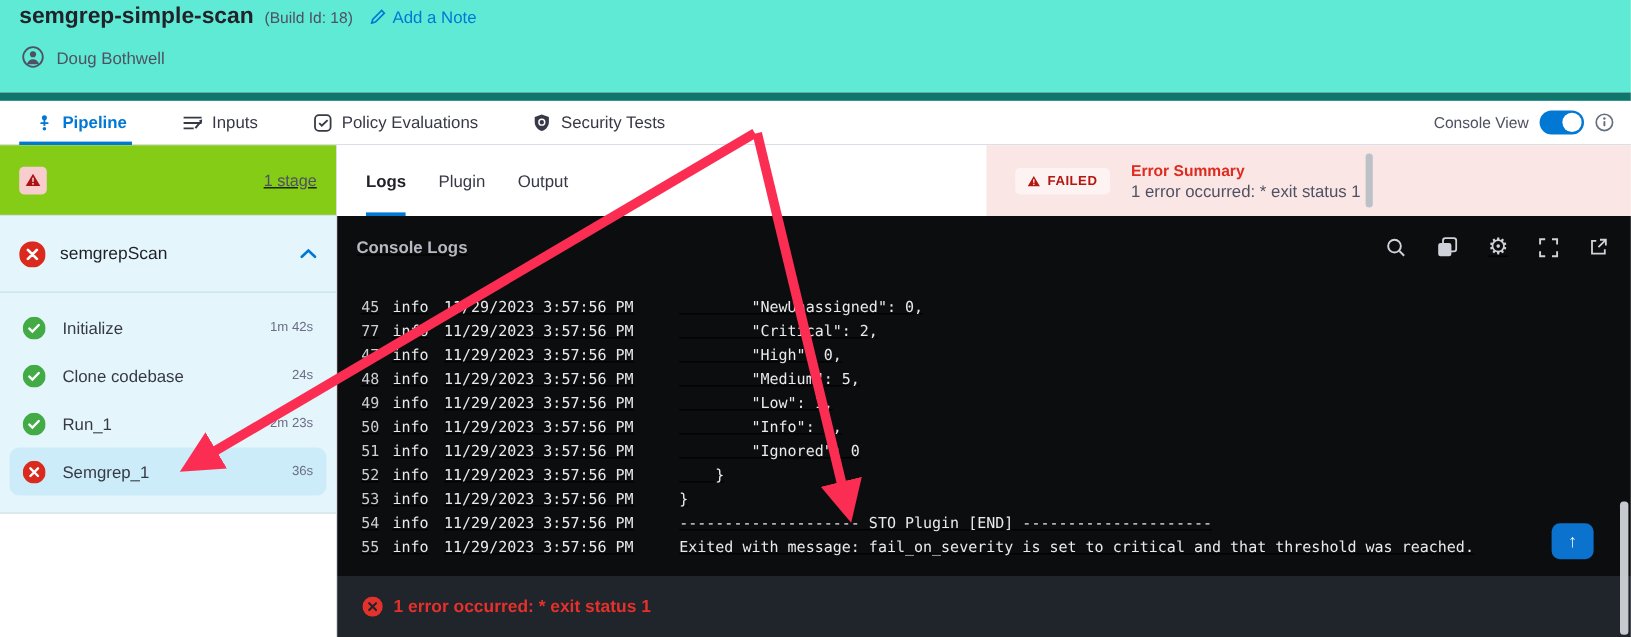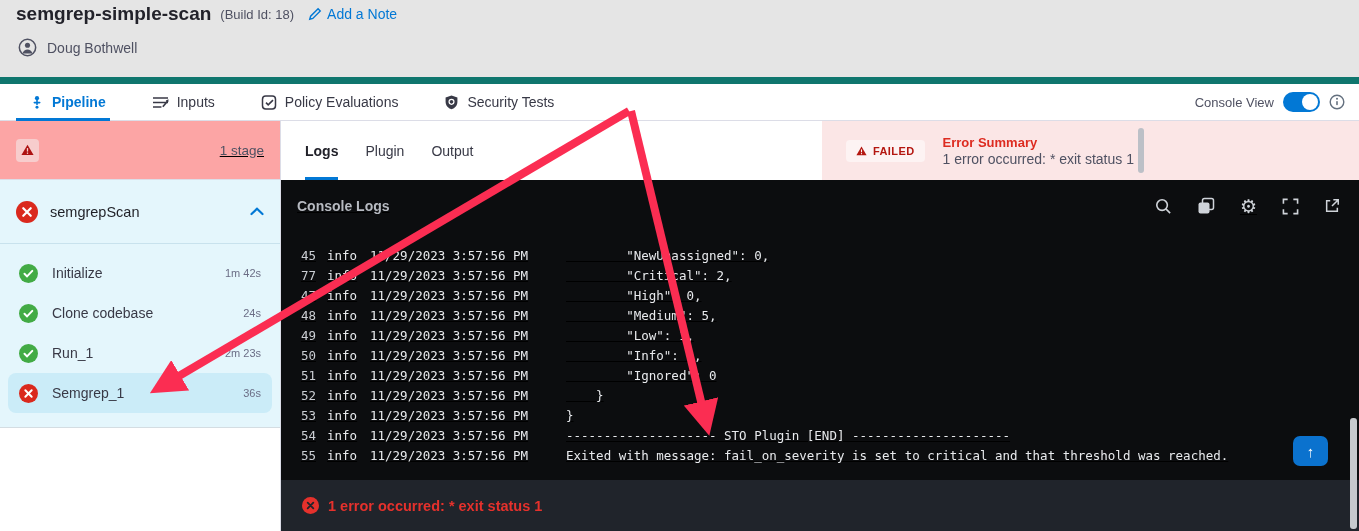--- a/index.html
+++ b/index.html
@@ -1,41 +1,41 @@
 <!DOCTYPE html>
 <html><head>
 <meta charset="utf-8">
 <style>
   * { margin:0; padding:0; box-sizing:border-box; }
   html,body { width:1359px; height:531px; }
   body { position:relative; overflow:hidden; background:#fff;
          font-family:"Liberation Sans", sans-serif; }
 
   
-  .header { position:absolute; left:0; top:0; width:100%; height:77px; background:#e5e5e5; }
+  .header { position:absolute; left:0; top:0; width:100%; height:77px; background:#5eead4; }
   .title-row { position:absolute; left:16px; top:3px; display:flex; align-items:center; gap:9px; }
   .title { font-size:19px; font-weight:700; color:#22222a; }
   .build-id { font-size:13px; color:#4f5162; }
   .add-note { display:flex; align-items:center; gap:5px; color:#0278d5; font-size:14px; font-weight:500; margin-left:5px; cursor:pointer; }
   .user-row { position:absolute; left:18px; top:38px; display:flex; align-items:center; gap:10px; font-size:14px; color:#4f5162; }
 
   
   .tabbar { position:absolute; left:0; top:77px; width:100%; height:44px; background:#fff;
             border-top:7px solid #0f766e; border-bottom:1px solid #dcdde7;
             display:flex; align-items:center; padding-left:30px; gap:46px; }
   .nav-tab { display:flex; align-items:center; gap:8px; font-size:14px; color:#383946; height:100%; position:relative; cursor:pointer; }
   .nav-tab.active { color:#0278d5; font-weight:700; }
   .nav-tab.active::after { content:""; position:absolute; left:-14px; right:-4px; bottom:-1px; height:3px; background:#0278d5; }
   .console-view { position:absolute; right:14px; top:0; height:100%; display:flex; align-items:center; gap:9px; font-size:13px; color:#4f5162;margin-left:48px; }
   .toggle { width:37px; height:20px; border-radius:10px; background:#0278d5; position:relative; cursor:pointer; }
   .toggle::after { content:""; position:absolute; right:2px; top:2px; width:16px; height:16px; border-radius:50%; background:#fff; }
 
   
   .sidebar { position:absolute; left:0; top:121px; width:281px; bottom:0; background:#fff; border-right:1px solid #dcdde7; }
-  .stage-header { height:59px; background:#fca5a5; border-bottom:1px solid #dcdde7;
+  .stage-header { height:59px; background:#84cc16; border-bottom:1px solid #dcdde7;
                   display:flex; align-items:center; justify-content:space-between; padding:0 16px;text-decoration:underline; }
   .warn-badge { width:23px; height:23px; border-radius:4px; background:#f7cdcd; display:flex; align-items:center; justify-content:center; }
   .stage-count { font-size:13.5px; color:#4f5162; }
   .stage-block { background:#e4f6fc; border-bottom:1px solid #d4dde2; }
   .stage-row { height:64px; display:flex; align-items:center; padding:0 16px;
                border-bottom:1px solid rgba(70,140,170,.18); cursor:pointer; }
   .stage-name { margin-left:12px; font-size:14.5px; color:#1f2026; flex:1; }
   .steps { padding:9px 8px 14px; }
   .step-row { height:40px; display:flex; align-items:center; padding:0 11px; border-radius:8px; cursor:pointer; }
   .step-row.selected { background:#cbecf8; }

